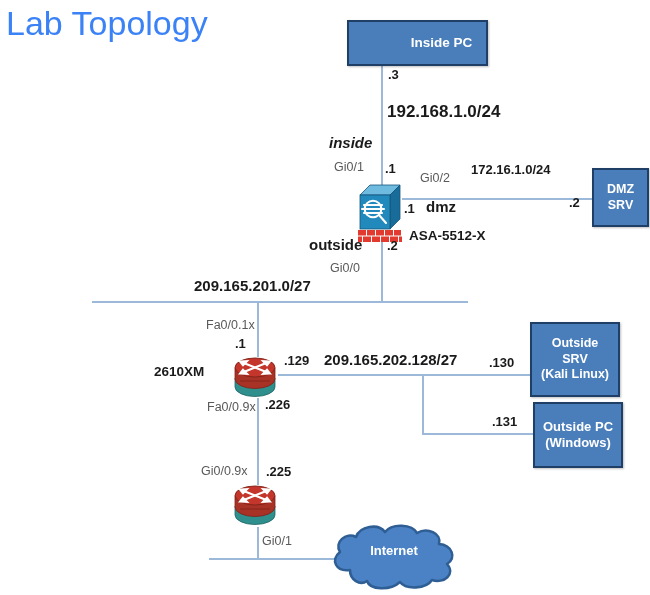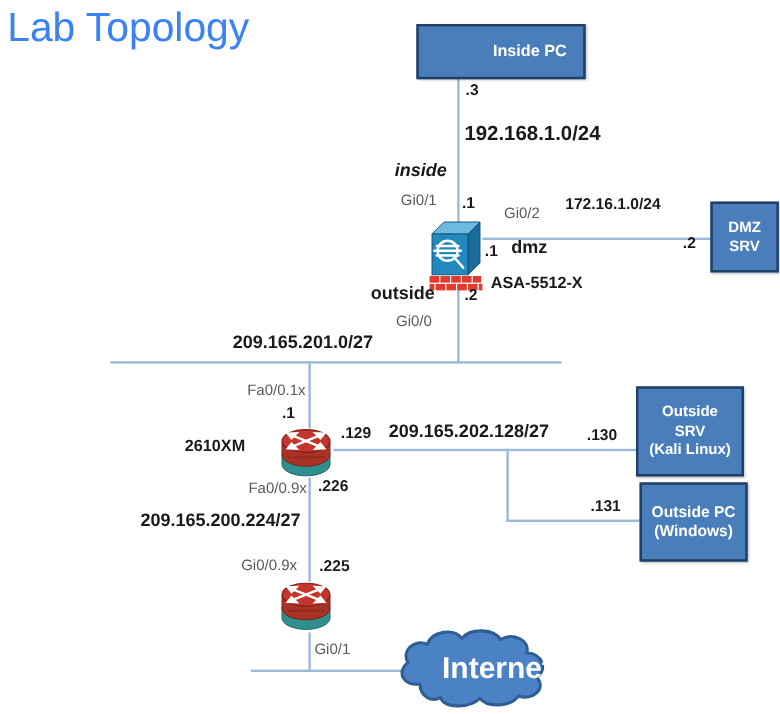--- a/index.html
+++ b/index.html
@@ -21,22 +21,22 @@
     font-weight:700;text-align:center;line-height:1.25;
     box-shadow:1px 1px 2px rgba(0,0,0,0.25);
   }
   .lbl{color:#1a1a1a;font-weight:700;white-space:nowrap;}
   .lbl-net{font-size:15px;}
   .lbl-zone{font-size:15px;}
   .lbl-ip{font-size:13px;}
   .lbl-if{color:#595959;font-weight:500;font-size:12.5px;white-space:nowrap;}
   .lbl-model{font-size:13.5px;}
   #cloud-label{
-    color:#fff;font-weight:700;font-size:25px;
-    width:132px;text-align:right;top:543px;left:328px;
+    color:#fff;font-weight:700;font-size:13px;
+    width:132px;text-align:center;top:543px;left:328px;
   }
 </style>
 </head>
 <body>
 
 <div id="canvas">
 
   <div id="title" class="abs">Lab Topology</div>
 
   <div class="abs line vline" style="left:381px;top:63px;height:128px;"></div>
@@ -171,19 +171,18 @@
   <div class="abs lbl-if" style="left:206px;top:318px;">Fa0/0.1x</div>
   <div class="abs lbl lbl-ip" style="left:235px;top:336px;">.1</div>
   <div class="abs lbl lbl-model" style="left:154px;top:364px;">2610XM</div>
   <div class="abs lbl lbl-ip" style="left:284px;top:353px;">.129</div>
   <div class="abs lbl lbl-net" style="left:324px;top:351px;">209.165.202.128/27</div>
   <div class="abs lbl lbl-ip" style="left:489px;top:355px;">.130</div>
   <div class="abs lbl lbl-ip" style="left:492px;top:414px;">.131</div>
 
   <div class="abs lbl-if" style="left:207px;top:400px;">Fa0/0.9x</div>
   <div class="abs lbl lbl-ip" style="left:265px;top:397px;">.226</div>
-  <div class="abs lbl lbl-net" style="left:117px;top:425px;">209.165.200.224/27</div>
 
   <div class="abs lbl-if" style="left:201px;top:464px;">Gi0/0.9x</div>
   <div class="abs lbl lbl-ip" style="left:266px;top:464px;">.225</div>
   <div class="abs lbl-if" style="left:262px;top:534px;">Gi0/1</div>
 
 </div>
 
 </body></html>

